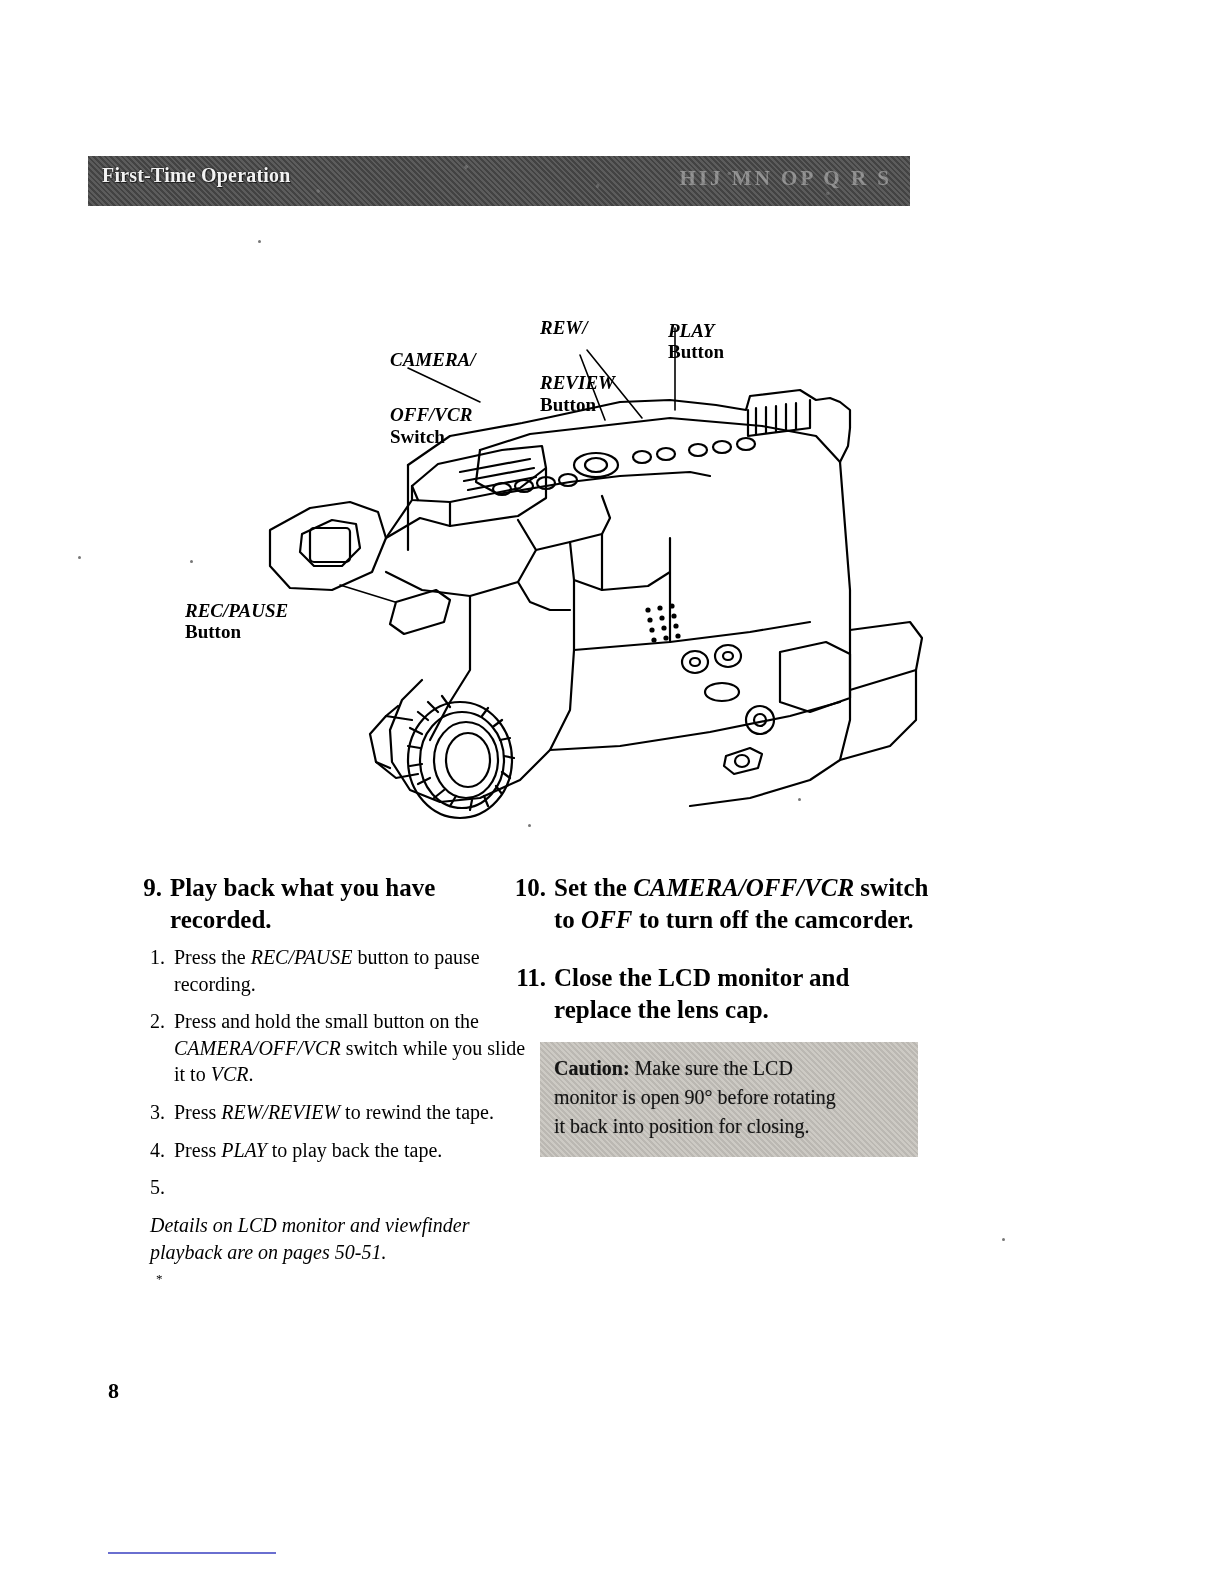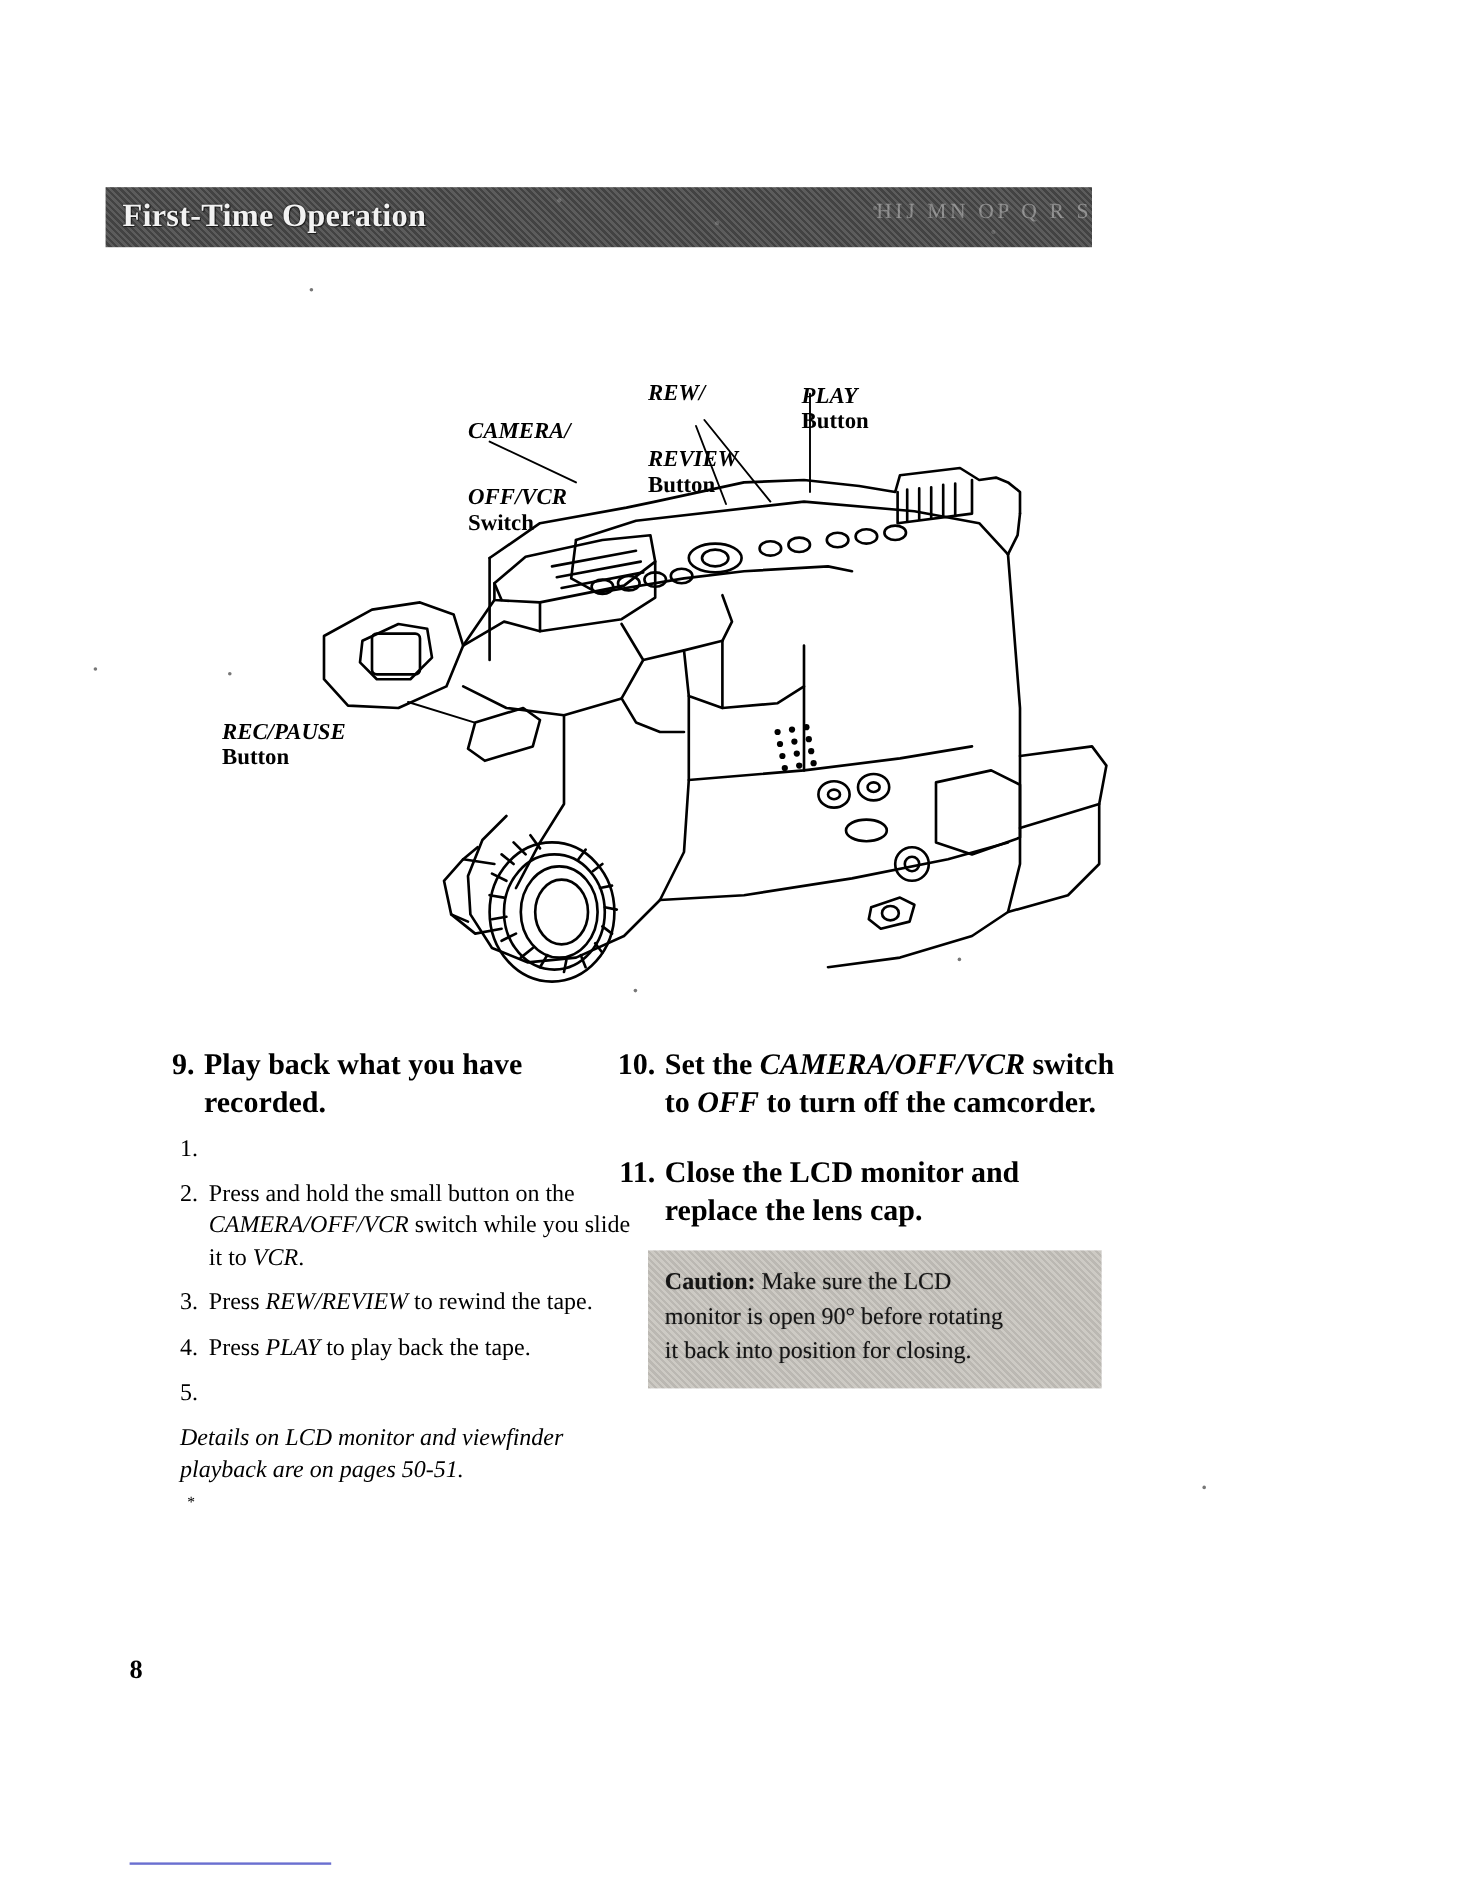--- a/index.html
+++ b/index.html
@@ -39,32 +39,32 @@
       radial-gradient(circle at 78% 35%, rgba(255,255,255,.25) 0 1.5px, transparent 2px),
       radial-gradient(circle at 90% 75%, rgba(255,255,255,.2) 0 1.5px, transparent 2px);
     opacity: .75;
   }
   .header-title {
     position: absolute;
     left: 14px;
     top: 8px;
     font-family: "Liberation Serif", serif;
     font-weight: bold;
-    font-size: 27px;
+    font-size: 20px;
     color: #f2f2f2;
     letter-spacing: .2px;
     text-shadow: 0 0 2px rgba(0,0,0,.9), 1px 1px 0 rgba(0,0,0,.5);
   }
   .header-ghost {
     position: absolute;
-    right: 0;
+    right: 18px;
     top: 10px;
     font-family: "Liberation Serif", serif;
-    font-weight: normal;
-    font-size: 18px;
+    font-weight: bold;
+    font-size: 21px;
     color: rgba(220,220,220,0.45);
     letter-spacing: 3px;
     filter: blur(0.6px);
   }
 
   
   .figure {
     position: absolute;
     left: 150px;
     top: 250px;
@@ -342,20 +342,21 @@
 <div class="col-left">
 
   <div class="step-head">
     <span class="num">9.</span>
     <span class="txt">Play back what you have recorded.</span>
   </div>
 
   <ul class="substeps">
     <li>
       <span class="snum">1.</span>
+      <span class="stxt"><span>Press the </span><i>REC/PAUSE</i><span> button to pause recording.</span></span>
     </li>
     <li>
       <span class="snum">2.</span>
       <span class="stxt"><span>Press and hold the small button on the </span><i>CAMERA/OFF/VCR</i><span> switch while you slide it to </span><i>VCR</i><span>.</span></span>
     </li>
     <li>
       <span class="snum">3.</span>
       <span class="stxt"><span>Press </span><i>REW/REVIEW</i><span> to rewind the tape.</span></span>
     </li>
     <li>

